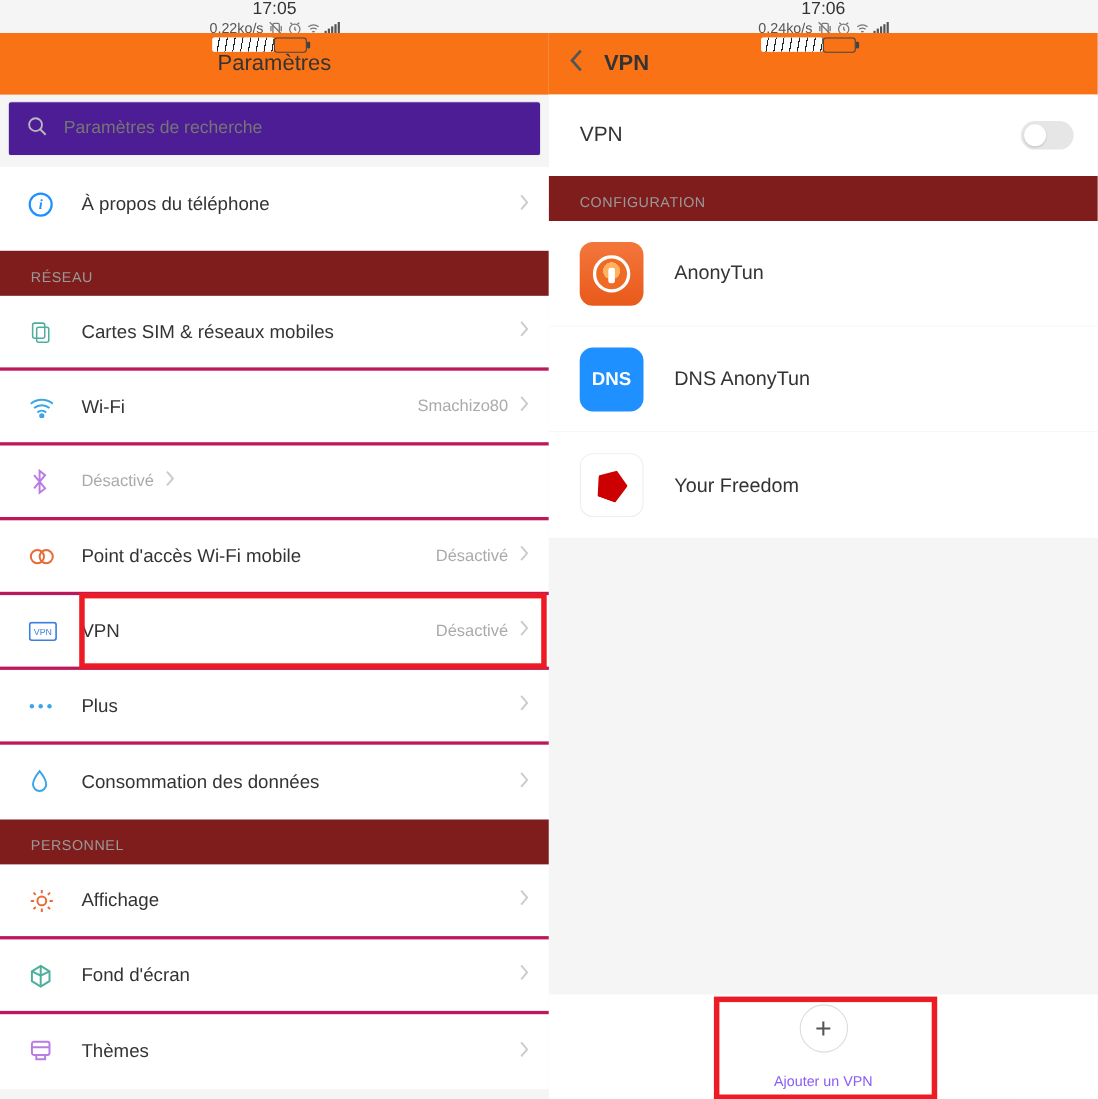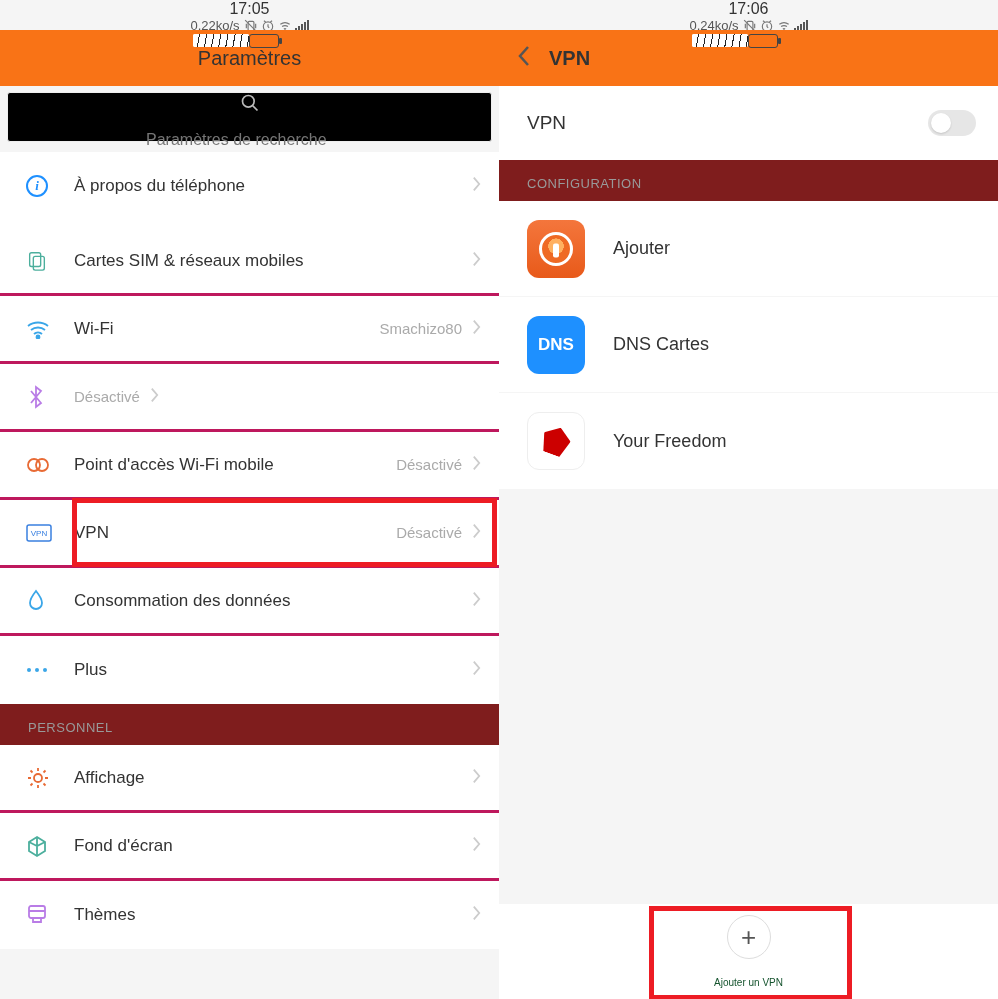--- a/index.html
+++ b/index.html
@@ -11,21 +11,21 @@
   .status-right { flex: 0 0 auto; display: flex; align-items: center; gap: 0; }
   .battery { width: 30px; height: 14px; border: 1.5px solid #444; border-radius: 3px; position: relative; display:inline-block; }
   .battery::after { content:""; position:absolute; right:-4px; top:3px; width:3px; height:6px; background:#444; border-radius:1px;}
   .battery-fill { background:#f8a31a; height:100%; width:86%; border-radius:1px;}
   .status-icons { display:inline-flex; gap:3px; color:#777; font-size:14px;}
 
   .header { height: 56px; display:flex; align-items:center; justify-content:center; font-size:20px; color:#333; background:#f97316;}
   .header.left { justify-content:flex-start; padding:0 18px; gap:18px; font-weight:600;}
   .back-chevron svg { width:14px; height:22px; }
 
-  .search { margin: 6px 7px 10px 7px; background:#000000; border:1px solid #eee; border-radius:3px; height:50px; display:flex; align-items:center; padding:0 16px; gap:14px; color:#aaa;flex-direction:column;}
+  .search { margin: 6px 7px 10px 7px; background:#4c1d95; border:1px solid #eee; border-radius:3px; height:50px; display:flex; align-items:center; padding:0 16px; gap:14px; color:#aaa;}
   .search input { border:none; outline:none; font-size:16px; color:#888; flex:1; background:transparent;}
   .search-icon svg { width:20px; height:20px; stroke:#bbb;}
 
   .section-header { background:#7f1d1d; color:#999; font-size:13px; padding:16px 28px 10px; letter-spacing:0.5px;}
   .group { background:#fff; }
   .row { display:flex; align-items:center; height:68px; padding:0 18px 0 26px; border-bottom:3px solid #be185d;}
   .row:last-child { border-bottom:none;}
   .row .icon { width:48px; flex:0 0 48px; display:flex; align-items:center;}
   .row .label { flex:1; font-size:17px; color:#333;}
   .row .value { color:#aaa; font-size:15px; margin-right:10px;}
@@ -44,21 +44,21 @@
   .app-row:last-of-type { border-bottom:none;}
   .app-icon { width:58px; height:58px; border-radius:12px; flex:0 0 58px; margin-right:28px; display:flex; align-items:center; justify-content:center; font-weight:bold; color:#fff; font-size:17px;}
   .app-icon.anonytun { background:linear-gradient(#f4763c,#e85a1a);}
   .app-icon.dns { background:#1e90ff;}
   .app-icon.yf { background:#fff; border:1px solid #eee;}
   .yf-shape { width:28px; height:28px; background:#cc0000; transform:rotate(20deg); clip-path:polygon(50% 0,100% 35%,80% 100%,20% 100%,0 35%);}
   .app-name { font-size:18px; color:#333;}
   .right-fill { flex:1; background:#f5f5f5;}
   .add-vpn-area { background:#fff; height:95px; display:flex; flex-direction:column; align-items:center; justify-content:center; position:relative;}
   .add-btn { width:44px; height:44px; border:1px solid #ddd; border-radius:50%; display:flex; align-items:center; justify-content:center; font-size:26px; color:#555; font-weight:300;}
-  .add-label { font-size:10px; color:#14532d; margin-top:18px;}
+  .add-label { font-size:13px; color:#8b5cf6; margin-top:18px;}
   .add-highlight { position:absolute; left:150px; right:146px; top:2px; bottom:-1px; border:5px solid #ed1c24; pointer-events:none;}
   .sig-bars { display:inline-flex; align-items:flex-end; gap:1px; height:12px;}
   .sig-bars span { width:2px; background:#555;}
   .sig-bars span:nth-child(1){height:3px;} .sig-bars span:nth-child(2){height:5px;} .sig-bars span:nth-child(3){height:7px;} .sig-bars span:nth-child(4){height:9px;} .sig-bars span:nth-child(5){height:11px;}
   .anonytun-inner { width:34px; height:34px; border-radius:50%; background:radial-gradient(circle at 50% 40%, #ffb060 0 35%, transparent 36%), #ef6a24; border:3px solid #fff; position:relative;}
   .anonytun-inner::after{content:""; position:absolute; left:50%; top:50%; width:6px; height:14px; background:#fff; transform:translate(-50%,-40%); border-radius:2px;}
   .carrier-scratch { display:inline-block; width:56px; height:13px; background:#fff; border-radius:2px; position:relative; overflow:hidden;}
   .carrier-scratch::before{content:""; position:absolute; inset:0; background:repeating-linear-gradient(100deg,#fff 0 6px,#222 6px 7px);}
 </style>
 </head>
@@ -116,20 +116,21 @@
       <span class="icon">
           <span class="info-icon">i</span>
         </span>
       <span class="label">À propos du téléphone</span>
       <span class="chevron"><svg viewBox="0 0 10 16">
             <path d="M2 1l6 7-6 7" fill="none" stroke="#ccc" stroke-width="2"></path>
           </svg></span>
     </div>
   </div>
 
+  <div class="section-header">RÉSEAU</div>
   <div class="group">
     <div class="row">
       <span class="icon">
           <svg width="22" height="22" viewBox="0 0 24 24" fill="none" stroke="#4caf9d" stroke-width="1.5">
             <rect x="4" y="3" width="12" height="15" rx="2"></rect>
             <rect x="8" y="7" width="12" height="15" rx="2"></rect>
           </svg>
         </span>
       <span class="label">Cartes SIM &amp; réseaux mobiles</span>
       <span class="chevron"><svg viewBox="0 0 10 16">
@@ -179,41 +180,41 @@
             <rect x="1" y="1" width="24" height="16" rx="2" fill="none" stroke="#3a80e0" stroke-width="1.5"></rect>
             <text x="13" y="12" text-anchor="middle" font-size="8" fill="#3a80e0" font-family="Arial">VPN</text>
           </svg>
         </span>
       <span class="label">VPN</span>
       <span class="value">Désactivé</span>
       <span class="chevron"><svg viewBox="0 0 10 16">
             <path d="M2 1l6 7-6 7" fill="none" stroke="#ccc" stroke-width="2"></path>
           </svg></span>
       <div class="highlight"></div>
-    </div>
-    <div class="row">
-      <span class="icon">
-          <svg width="20" height="24" viewBox="0 0 20 24" fill="none" stroke="#3aa6e8" stroke-width="1.8">
-            <path d="M10 2c4 5 6 8 6 12a6 6 0 0 1-12 0c0-4 2-7 6-12z"></path>
-          </svg>
-        </span>
-      <span class="label">Consommation des données</span>
-      <span class="chevron"><svg viewBox="0 0 10 16">
-            <path d="M2 1l6 7-6 7" fill="none" stroke="#ccc" stroke-width="2"></path>
-          </svg></span>
     </div>
     <div class="row">
       <span class="icon">
           <svg width="22" height="8" viewBox="0 0 22 8">
             <circle cx="3" cy="4" r="2" fill="#3aa6e8"></circle>
             <circle cx="11" cy="4" r="2" fill="#3aa6e8"></circle>
             <circle cx="19" cy="4" r="2" fill="#3aa6e8"></circle>
           </svg>
         </span>
       <span class="label">Plus</span>
+      <span class="chevron"><svg viewBox="0 0 10 16">
+            <path d="M2 1l6 7-6 7" fill="none" stroke="#ccc" stroke-width="2"></path>
+          </svg></span>
+    </div>
+    <div class="row">
+      <span class="icon">
+          <svg width="20" height="24" viewBox="0 0 20 24" fill="none" stroke="#3aa6e8" stroke-width="1.8">
+            <path d="M10 2c4 5 6 8 6 12a6 6 0 0 1-12 0c0-4 2-7 6-12z"></path>
+          </svg>
+        </span>
+      <span class="label">Consommation des données</span>
       <span class="chevron"><svg viewBox="0 0 10 16">
             <path d="M2 1l6 7-6 7" fill="none" stroke="#ccc" stroke-width="2"></path>
           </svg></span>
     </div>
   </div>
 
   <div class="section-header">PERSONNEL</div>
   <div class="group">
     <div class="row">
       <span class="icon">
@@ -305,25 +306,25 @@
       </span>
   </div>
 
   <div class="section-header">CONFIGURATION</div>
 
   <div class="group">
     <div class="app-row">
       <span class="app-icon anonytun">
           <span class="anonytun-inner"></span>
         </span>
-      <span class="app-name">Ajouter</span>
+      <span class="app-name">AnonyTun</span>
     </div>
     <div class="app-row">
       <span class="app-icon dns">DNS</span>
-      <span class="app-name">DNS Cartes</span>
+      <span class="app-name">DNS AnonyTun</span>
     </div>
     <div class="app-row">
       <span class="app-icon yf">
           <span class="yf-shape"></span>
         </span>
       <span class="app-name">Your Freedom</span>
     </div>
   </div>
 
   <div class="right-fill"></div>

